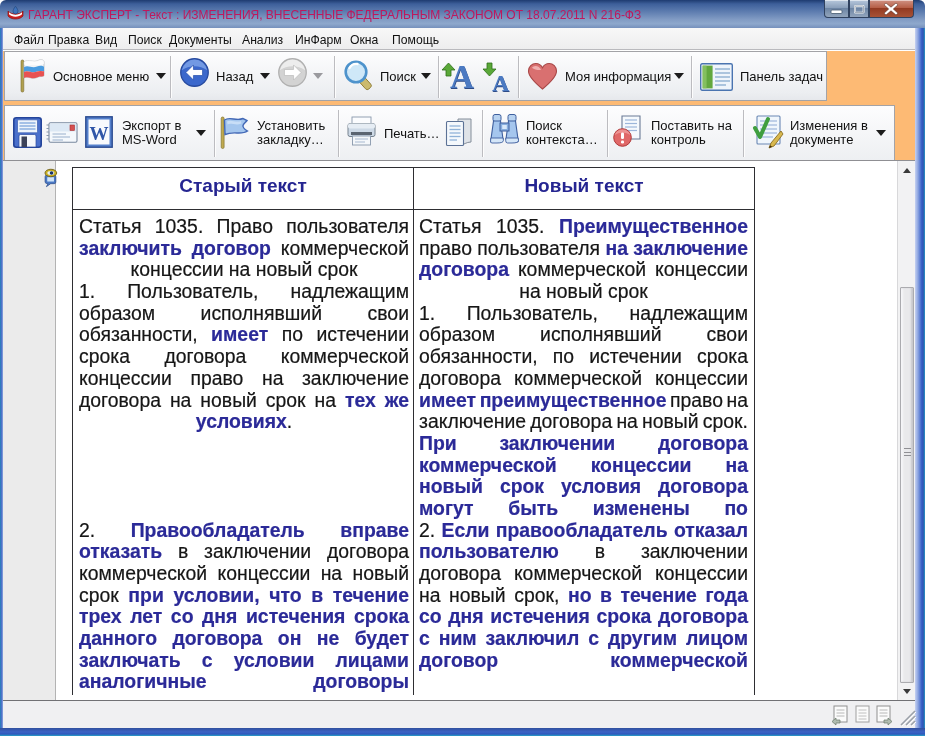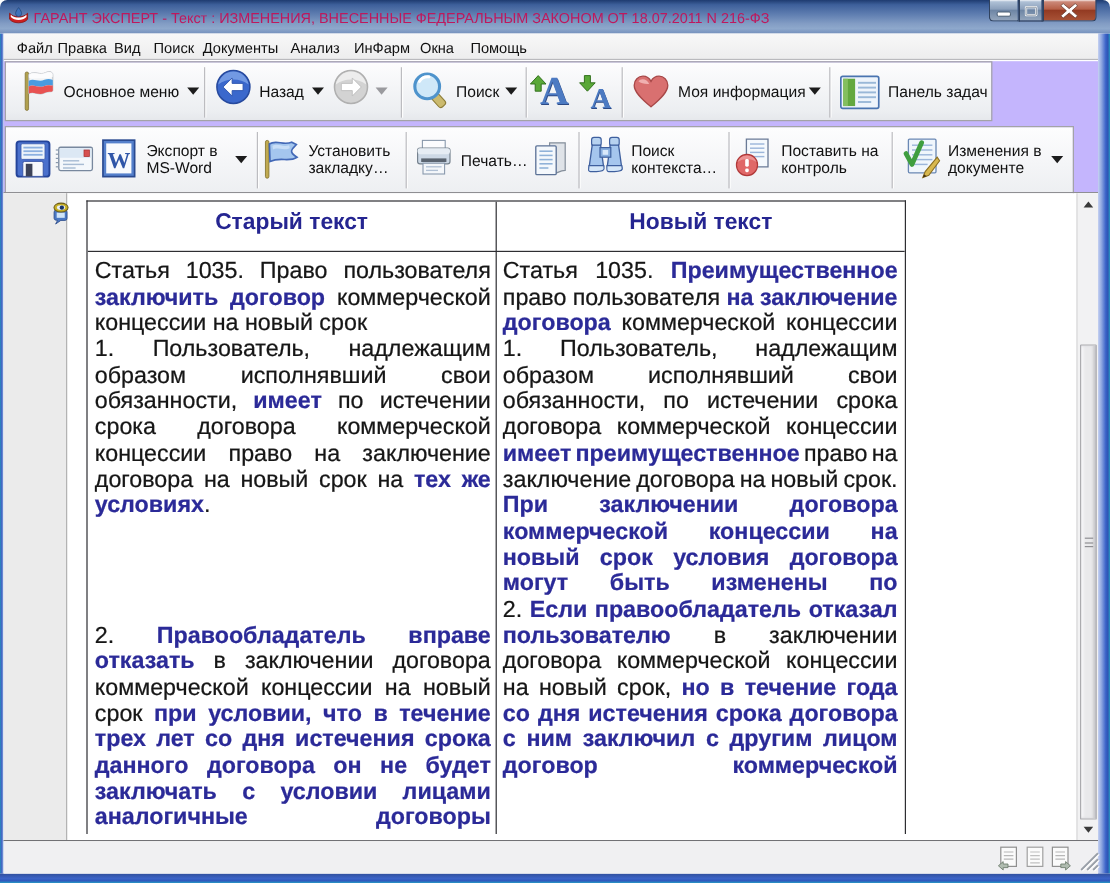--- a/index.html
+++ b/index.html
@@ -11,21 +11,21 @@
 #brdB{left:0;top:728px;width:925px;height:8px;background:linear-gradient(180deg,#31509e,#3c63c6 50%,#2f58bc 75%,#28a0c6 100%)}
 #title{left:28px;top:7.5px;font-size:12px;color:#be185d;white-space:nowrap}
 .wbtn{top:0;height:18px;border:1px solid #30425f;border-top:none;box-shadow:inset 0 1px 0 rgba(255,255,255,.55)}
 #bmin{left:824px;width:25px;border-radius:0 0 0 4px;background:linear-gradient(180deg,#b7c8dc 0%,#8ba0bb 45%,#6d85a4 50%,#93a5bc 100%)}
 #bmax{left:849px;width:20px;background:linear-gradient(180deg,#b7c8dc 0%,#8ba0bb 45%,#6d85a4 50%,#93a5bc 100%)}
 #bcls{left:869px;width:45px;border-radius:0 0 4px 0;background:linear-gradient(180deg,#d09284 0%,#b65f47 45%,#933a22 50%,#a85236 100%)}
 
 #menubar{left:3px;top:28px;width:912px;height:22px;background:linear-gradient(#f8f8f8,#ededee);border-bottom:1px solid #b9b9bd}
 #menubar span{position:absolute;top:4.5px;font-size:12.2px;color:#111}
 
-#tbzone{left:3px;top:51px;width:912px;height:110px;background:#c4b5fd}
+#tbzone{left:3px;top:51px;width:912px;height:110px;background:#fdba74}
 .tbbox{position:absolute;border:1px solid #a3a3a7;background:linear-gradient(180deg,#fdfdfe,#eceef1 85%,#e6e8ec)}
 #tb1{left:1px;top:0;width:823px;height:50px}
 #tb2{left:1px;top:54px;width:891px;height:71px}
 .sep{position:absolute;width:1px;background:#bcbcc0;box-shadow:1px 0 0 #fdfdfd}
 .lbl{position:absolute;font-size:13px;color:#111;line-height:14px;white-space:nowrap}
 .dar{position:absolute;width:0;height:0;border-left:5.5px solid transparent;border-right:5.5px solid transparent;border-top:6px solid #1c1c1c}
 
 #content{left:3px;top:161px;width:912px;height:539px;background:#fff}
 #mstrip{left:0;top:0;width:53px;height:539px;background:#ebebeb;border-right:1px solid #b3b3b3}
 #doctop{left:3px;top:160px;width:912px;height:1px;background:#8f8f93}
@@ -36,21 +36,21 @@
 #sthumb{left:2px;top:126px;width:14px;height:396px;background:#e9e9eb;border:1px solid #ababaf;border-radius:1px;box-shadow:inset -2px 0 2px #c8c8cc,inset 2px 0 2px #f6f6f8}
 .grip{position:absolute;left:3px;width:7px;height:1px;background:#909094}
 
 #tbl{left:72px;top:167px;width:683px;height:528px;overflow:hidden;border:1px solid #2e2e32;border-bottom:none}
 #hline{position:absolute;left:0;top:41px;width:681px;height:1px;background:#2e2e32}
 #vline{position:absolute;left:340px;top:0;width:1px;height:528px;background:#2e2e32}
 .hdr{position:absolute;top:6.5px;font-size:19px;font-weight:bold;color:#252591;width:340px;text-align:center}
 .cell{position:absolute;top:48px;font-size:19.4px;color:#161616;-webkit-text-stroke:0.2px}
 .ln{height:21.7px;line-height:21.7px;white-space:nowrap}
 .ln.j{display:flex;justify-content:space-between}
-.ln.la{text-align:left}
+.ln.la{text-align:center}
 .ln b,.hdrb{font-weight:bold;color:#2b2a98}
 .ln s{text-decoration:none}
 svg{position:absolute;overflow:visible}
 </style></head><body>
 <div class="abs" id="titlebar"></div>
 <div class="abs" id="brdL"></div>
 <div class="abs" id="brdR"></div>
 <div class="abs" id="brdB"></div>
 <svg id="logo" style="left:7px;top:6px" width="17" height="16" viewBox="0 0 17 16">
  <path d="M1,5 C4,9 13,9 16,5 L16,10 C13,14 4,14 1,10 Z" fill="#cc1f1f" stroke="#8e1414" stroke-width="0.7"></path>
@@ -405,20 +405,21 @@
         <s>право</s>
         <s>пользователя</s>
         <b>на</b>
         <b>заключение</b>
       </div>
 <div class="ln j">
         <b>договора</b>
         <s>коммерческой</s>
         <s>концессии</s>
       </div>
+<div class="ln la">на новый срок</div>
 <div class="ln j">
         <s>1.</s>
         <s>Пользователь,</s>
         <s>надлежащим</s>
       </div>
 <div class="ln j">
         <s>образом</s>
         <s>исполнявший</s>
         <s>свои</s>
       </div>

